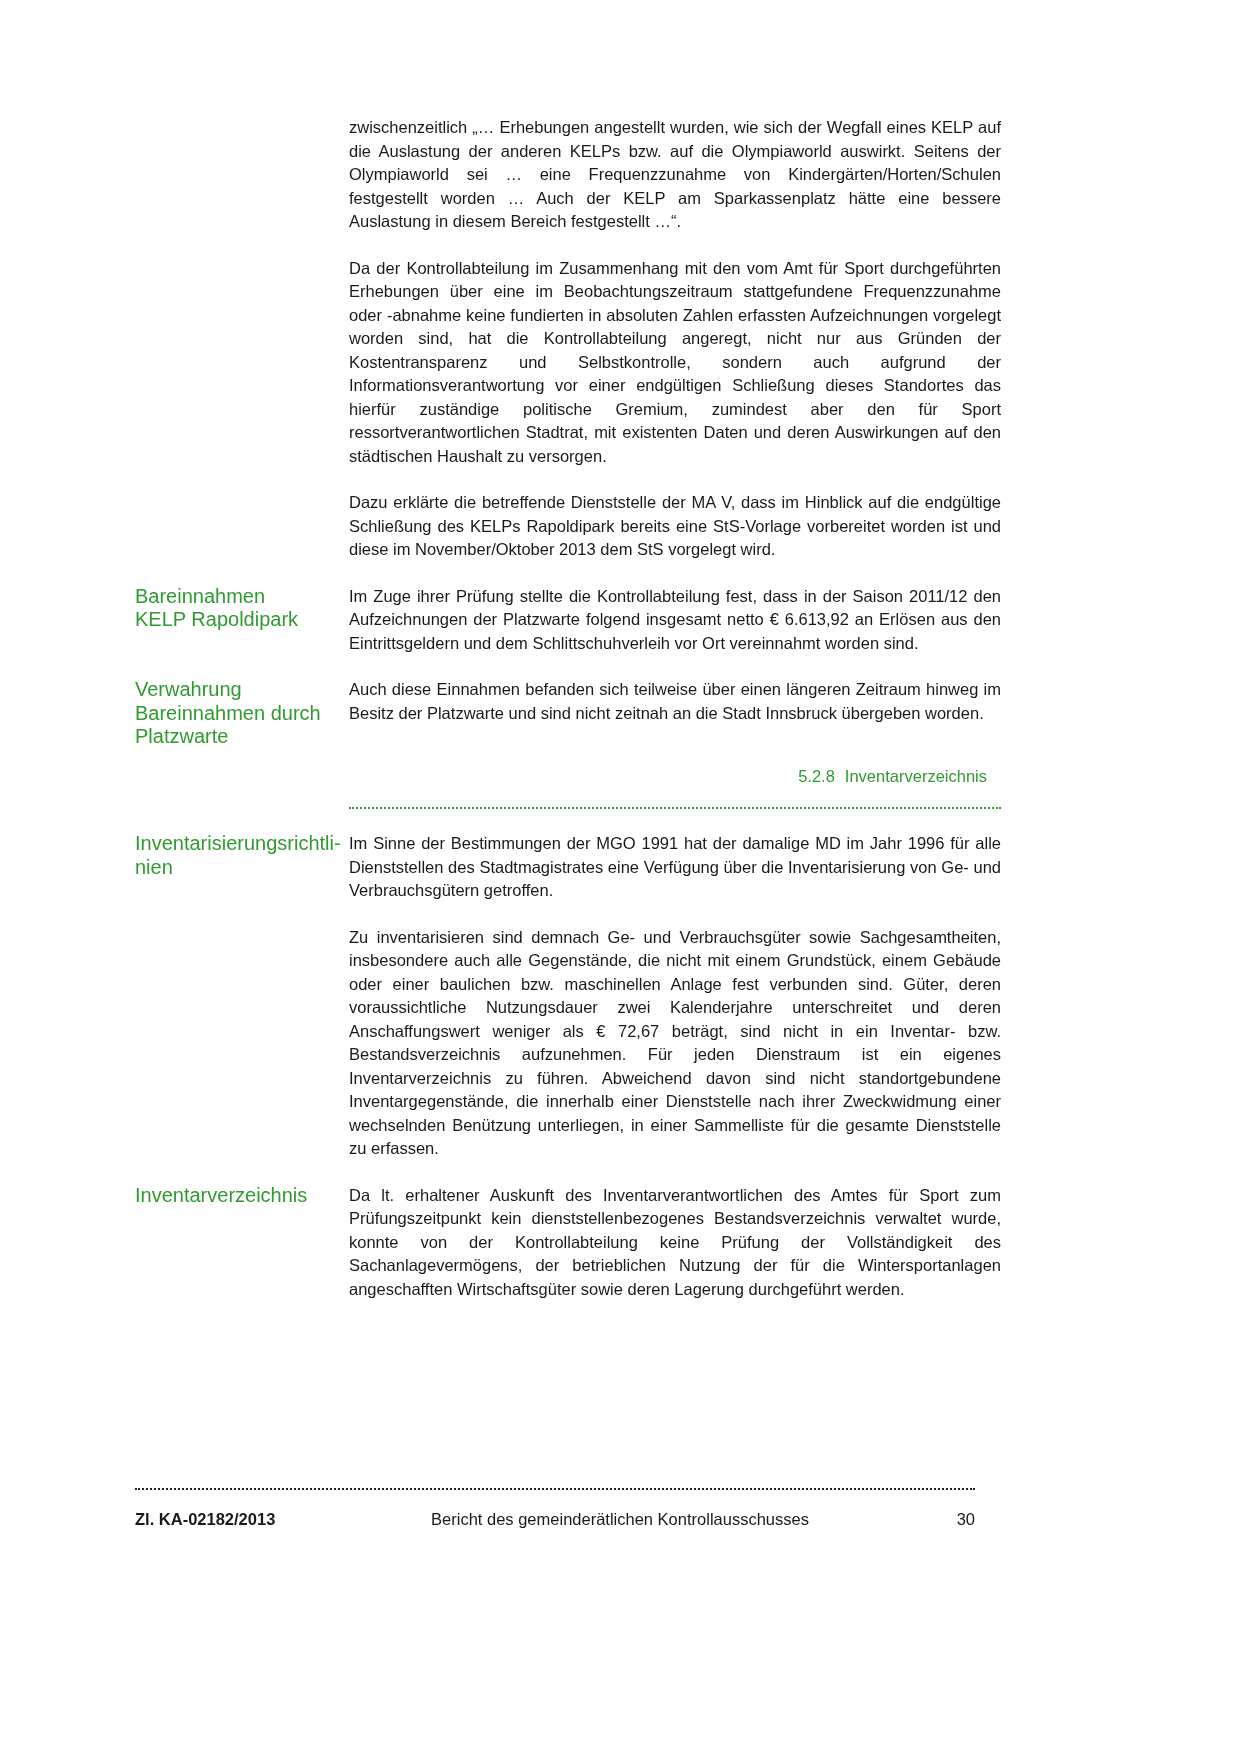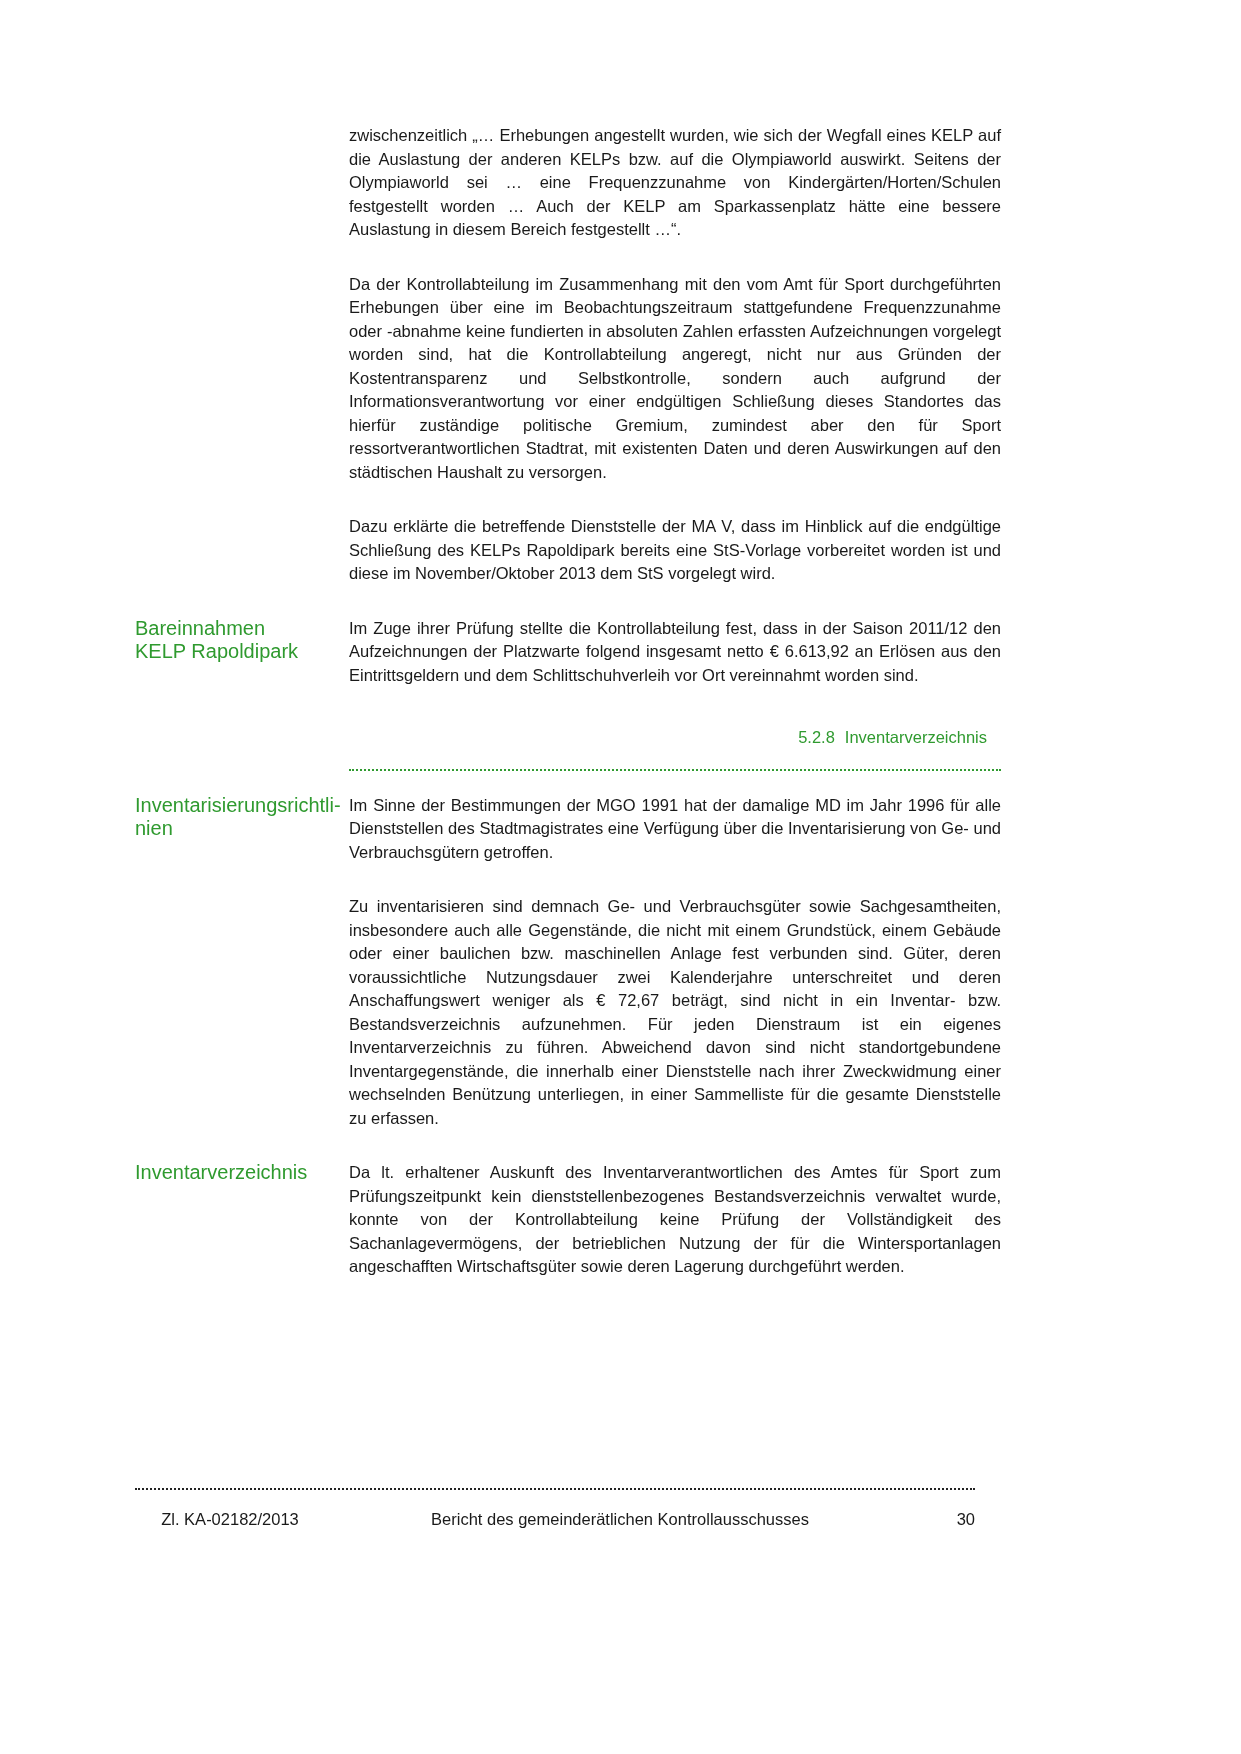--- a/index.html
+++ b/index.html
@@ -20,21 +20,20 @@
   .content{
     position:absolute;
     top:116px;
     left:135px;
     right:240px;
   }
   .row{
     display:grid;
     grid-template-columns:214px 1fr;
     align-items:start;
-    margin-top:8px;
   }
   .margin-note{
     color:var(--accent-green);
     font-size:20px;
     line-height:23.5px;
     white-space:pre-line;
     padding-right:18px;
   }
   .body-paragraph{
     margin:0 0 23px 0;
@@ -77,21 +76,21 @@
   .footer-row{
     display:flex;
     justify-content:space-between;
     align-items:baseline;
   }
   .footer-center{
     flex:1;
     text-align:center;
     margin-top:12px;
   }
-  .footer-left{min-width:190px;text-align:center;}
+  .footer-left{min-width:190px;text-align:left;font-weight:bold;}
   .footer-right{min-width:60px;text-align:right;}
 </style>
 </head>
 <body>
 
 <div class="page">
 
   <div class="content">
 
     <div class="row">
@@ -108,20 +107,26 @@
       <div class="margin-note"></div>
       <p class="body-paragraph">Dazu erklärte die betreffende Dienststelle der MA V, dass im Hinblick auf die endgültige Schließung des KELPs Rapoldipark bereits eine StS-Vorlage vorbereitet worden ist und diese im November/Oktober 2013 dem StS vorgelegt wird.</p>
     </div>
 
     <div class="row">
       <div class="margin-note">Bareinnahmen
 KELP Rapoldipark</div>
       <p class="body-paragraph">Im Zuge ihrer Prüfung stellte die Kontrollabteilung fest, dass in der Saison 2011/12 den Aufzeichnungen der Platzwarte folgend insgesamt netto € 6.613,92 an Erlösen aus den Eintrittsgeldern und dem Schlittschuhverleih vor Ort vereinnahmt worden sind.</p>
     </div>
 
+    <div class="row">
+      <div class="margin-note">Verwahrung
+Bareinnahmen durch
+Platzwarte</div>
+      <p class="body-paragraph">Auch diese Einnahmen befanden sich teilweise über einen längeren Zeitraum hinweg im Besitz der Platzwarte und sind nicht zeitnah an die Stadt Innsbruck übergeben worden.</p>
+    </div>
 
     <div class="row heading-row">
       <div class="margin-note"></div>
       <div class="section-heading-wrap">
         <h2 class="section-heading"><span class="section-number">5.2.8</span><span class="section-title">Inventarverzeichnis</span></h2>
       </div>
     </div>
 
     <div class="row">
       <div class="margin-note">Inventarisierungsrichtli-

